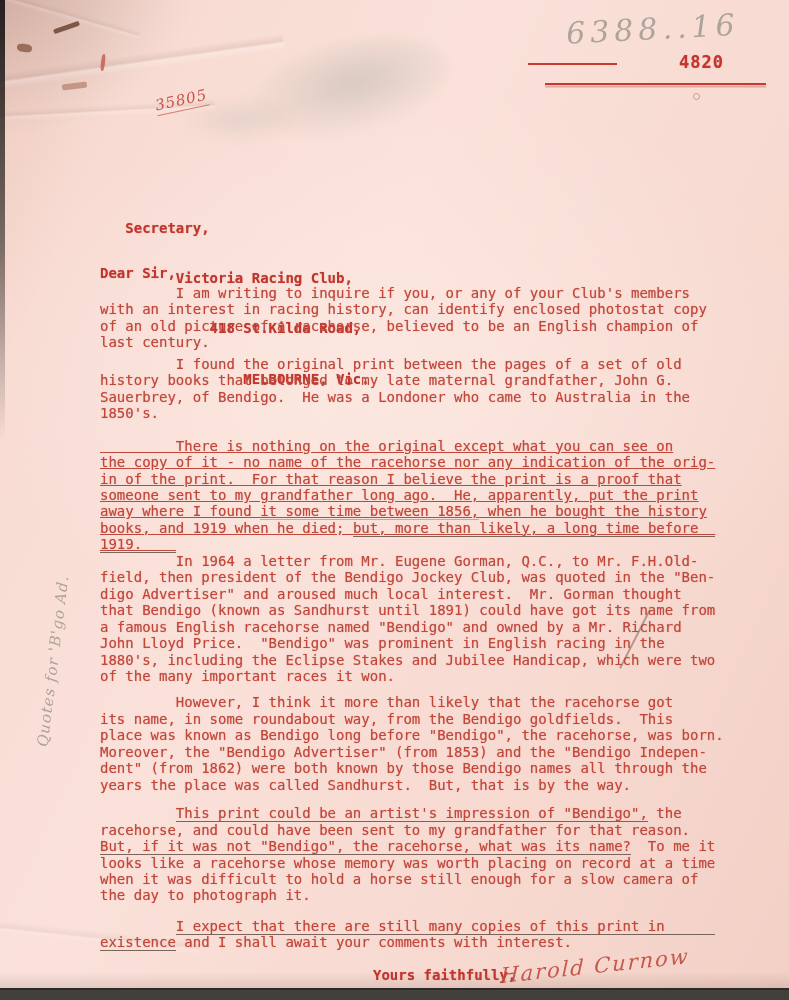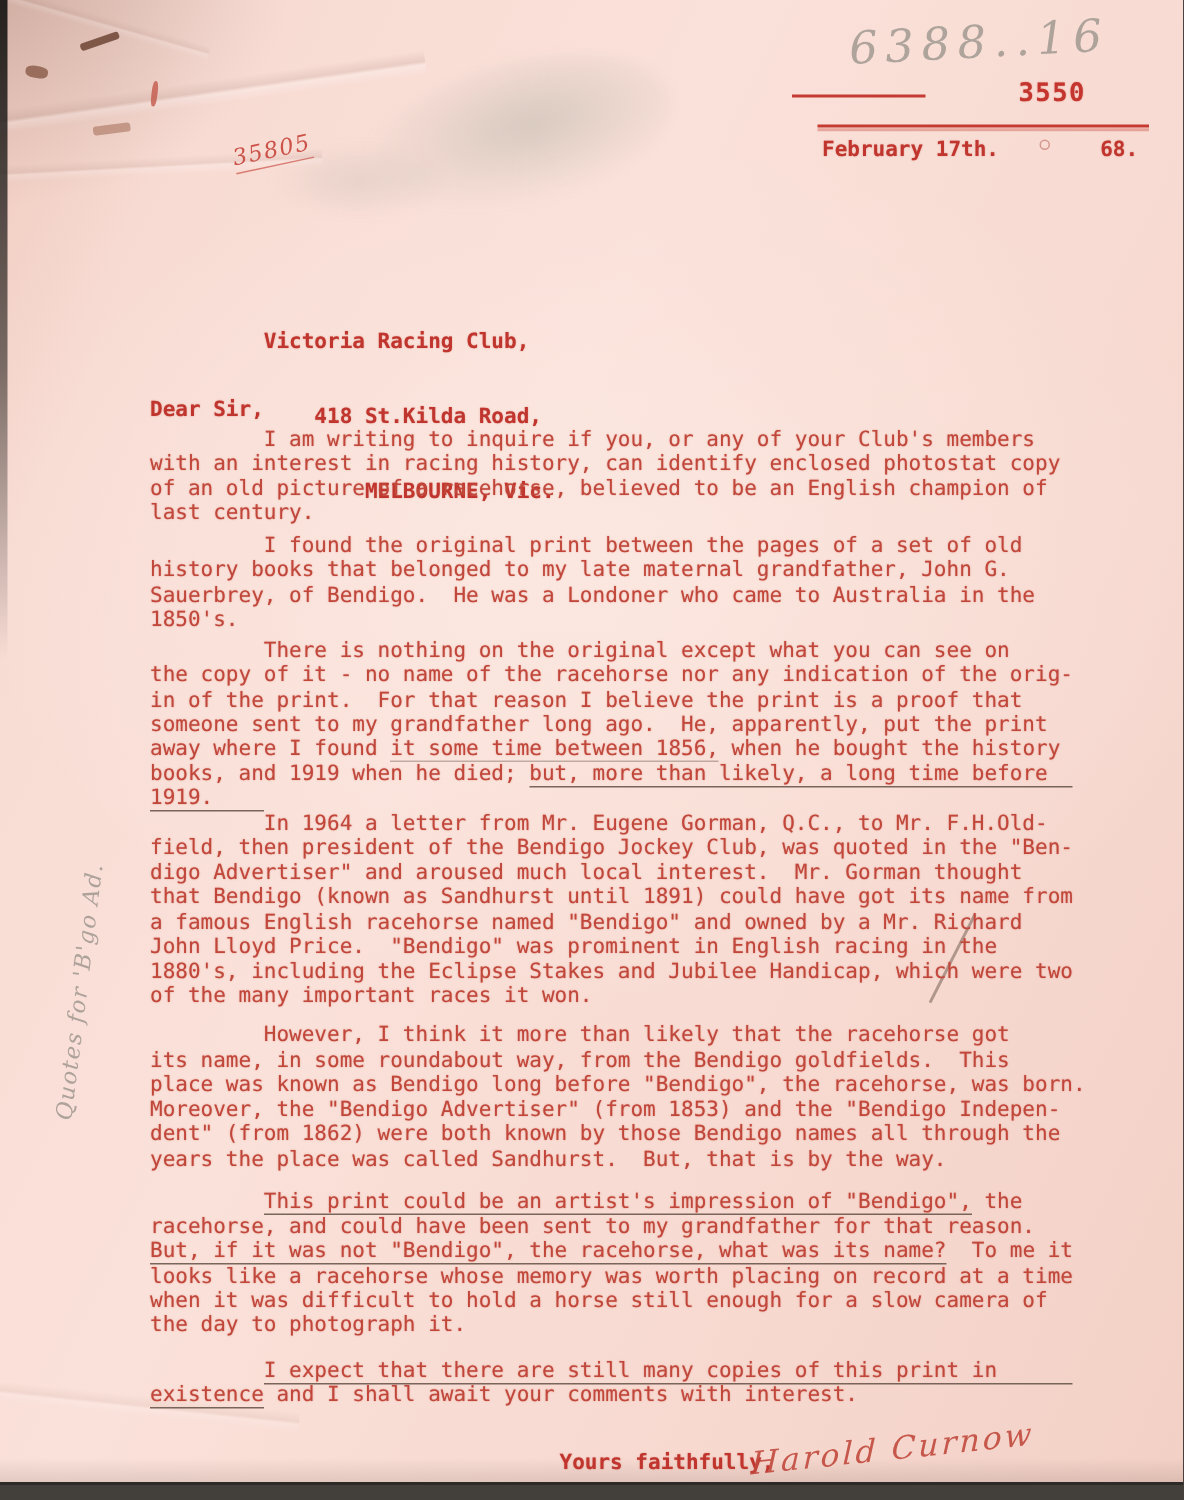--- a/index.html
+++ b/index.html
@@ -13,21 +13,21 @@
   
   .typed{
     position:absolute;white-space:pre;color:#c1473b;
     font-size:14px;line-height:16.45px;
     text-shadow:0 0 1px rgba(193,68,56,0.55);
   }
   .strong{color:#c0352d;font-weight:bold;}
   .letter-body{left:100px;top:285px;}
   .para{margin:0;}
   .para-2{margin-top:5px;}
-  .para-3{margin-top:4px;}
+  .para-3{margin-top:16px;text-decoration:underline;}
   .para-5{margin-top:10px;}
   .para-6{margin-top:12px;}
   .para-7{margin-top:14px;}
   .ul-pen{border-bottom:1.6px solid rgba(93,74,62,0.82);}
   .ul-faint{border-bottom:1.4px solid rgba(120,100,88,0.45);}
   .recipient{left:100px;top:186px;line-height:16.8px;}
   .salutation{left:100px;top:265px;text-align:center;}
   .dateline{left:548px;top:92px;}
   .valediction{left:373px;top:967px;}
   
@@ -104,27 +104,27 @@
   <div class="decor stain stain-1"></div>
   <div class="decor stain stain-2"></div>
   <div class="decor stain stain-3"></div>
   <div class="decor stain stain-4"></div>
   <div class="decor scratch"></div>
   <div class="decor fold-shadow"></div>
   <div class="decor bottom-strip"></div>
 
   <div class="pencil-number">6388..16</div>
   <div class="red-rule rule-1"></div>
-  <div class="file-number">3550</div>
+  <div class="file-number">4820</div>
   <div class="red-rule rule-2"></div>
-  <div class="typed strong dateline">February 17th.        68.</div>
   <div class="stray-ring"></div>
   <div class="small-red-number">35805</div>
 
   <div class="typed strong recipient">
+    <div>   Secretary,</div>
     <div>         Victoria Racing Club,</div>
     <div>             418 St.Kilda Road,</div>
     <div>                 MELBOURNE, Vic.</div>
   </div>
 
   <div class="typed strong salutation">Dear Sir,</div>
 
   <div class="typed letter-body"><div class="para para-1"><div><span>         I am writing to inquire if you, or any of your Club's members</span></div><div><span>with an interest in racing history, can identify enclosed photostat copy</span></div><div><span>of an old picture of a racehorse, believed to be an English champion of</span></div><div><span>last century.</span></div></div><div class="para para-2"><div><span>         I found the original print between the pages of a set of old</span></div><div><span>history books that belonged to my late maternal grandfather, John G.</span></div><div><span>Sauerbrey, of Bendigo.  He was a Londoner who came to Australia in the</span></div><div><span>1850's.</span></div></div><div class="para para-3"><div><span>         There is nothing on the original except what you can see on</span></div><div><span>the copy of it - no name of the racehorse nor any indication of the orig-</span></div><div><span>in of the print.  For that reason I believe the print is a proof that</span></div><div><span>someone sent to my grandfather long ago.  He, apparently, put the print</span></div><div><span>away where I found </span><span class="ul-faint">it some time between 1856,</span><span> when he bought the history</span></div><div><span>books, and 1919 when he died; </span><span class="ul-pen">but, more than likely, a long time before  </span></div><div><span class="ul-pen">1919.    </span></div></div><div class="para para-4"><div><span>         In 1964 a letter from Mr. Eugene Gorman, Q.C., to Mr. F.H.Old-</span></div><div><span>field, then president of the Bendigo Jockey Club, was quoted in the "Ben-</span></div><div><span>digo Advertiser" and aroused much local interest.  Mr. Gorman thought</span></div><div><span>that Bendigo (known as Sandhurst until 1891) could have got its name from</span></div><div><span>a famous English racehorse named "Bendigo" and owned by a Mr. Richard</span></div><div><span>John Lloyd Price.  "Bendigo" was prominent in English racing in the</span></div><div><span>1880's, including the Eclipse Stakes and Jubilee Handicap, which were two</span></div><div><span>of the many important races it won.</span></div></div><div class="para para-5"><div><span>         However, I think it more than likely that the racehorse got</span></div><div><span>its name, in some roundabout way, from the Bendigo goldfields.  This</span></div><div><span>place was known as Bendigo long before "Bendigo", the racehorse, was born.</span></div><div><span>Moreover, the "Bendigo Advertiser" (from 1853) and the "Bendigo Indepen-</span></div><div><span>dent" (from 1862) were both known by those Bendigo names all through the</span></div><div><span>years the place was called Sandhurst.  But, that is by the way.</span></div></div><div class="para para-6"><div><span>         </span><span class="ul-pen">This print could be an artist's impression of "Bendigo",</span><span> the</span></div><div><span>racehorse, and could have been sent to my grandfather for that reason.</span></div><div><span class="ul-pen">But, if it was not "Bendigo", the racehorse, what was its name?</span><span>  To me it</span></div><div><span>looks like a racehorse whose memory was worth placing on record at a time</span></div><div><span>when it was difficult to hold a horse still enough for a slow camera of</span></div><div><span>the day to photograph it.</span></div></div><div class="para para-7"><div><span>         </span><span class="ul-pen">I expect that there are still many copies of this print in      </span></div><div><span class="ul-pen">existence</span><span> and I shall await your comments with interest.</span></div></div></div>
 
   <div class="typed strong valediction">Yours faithfully,</div>

